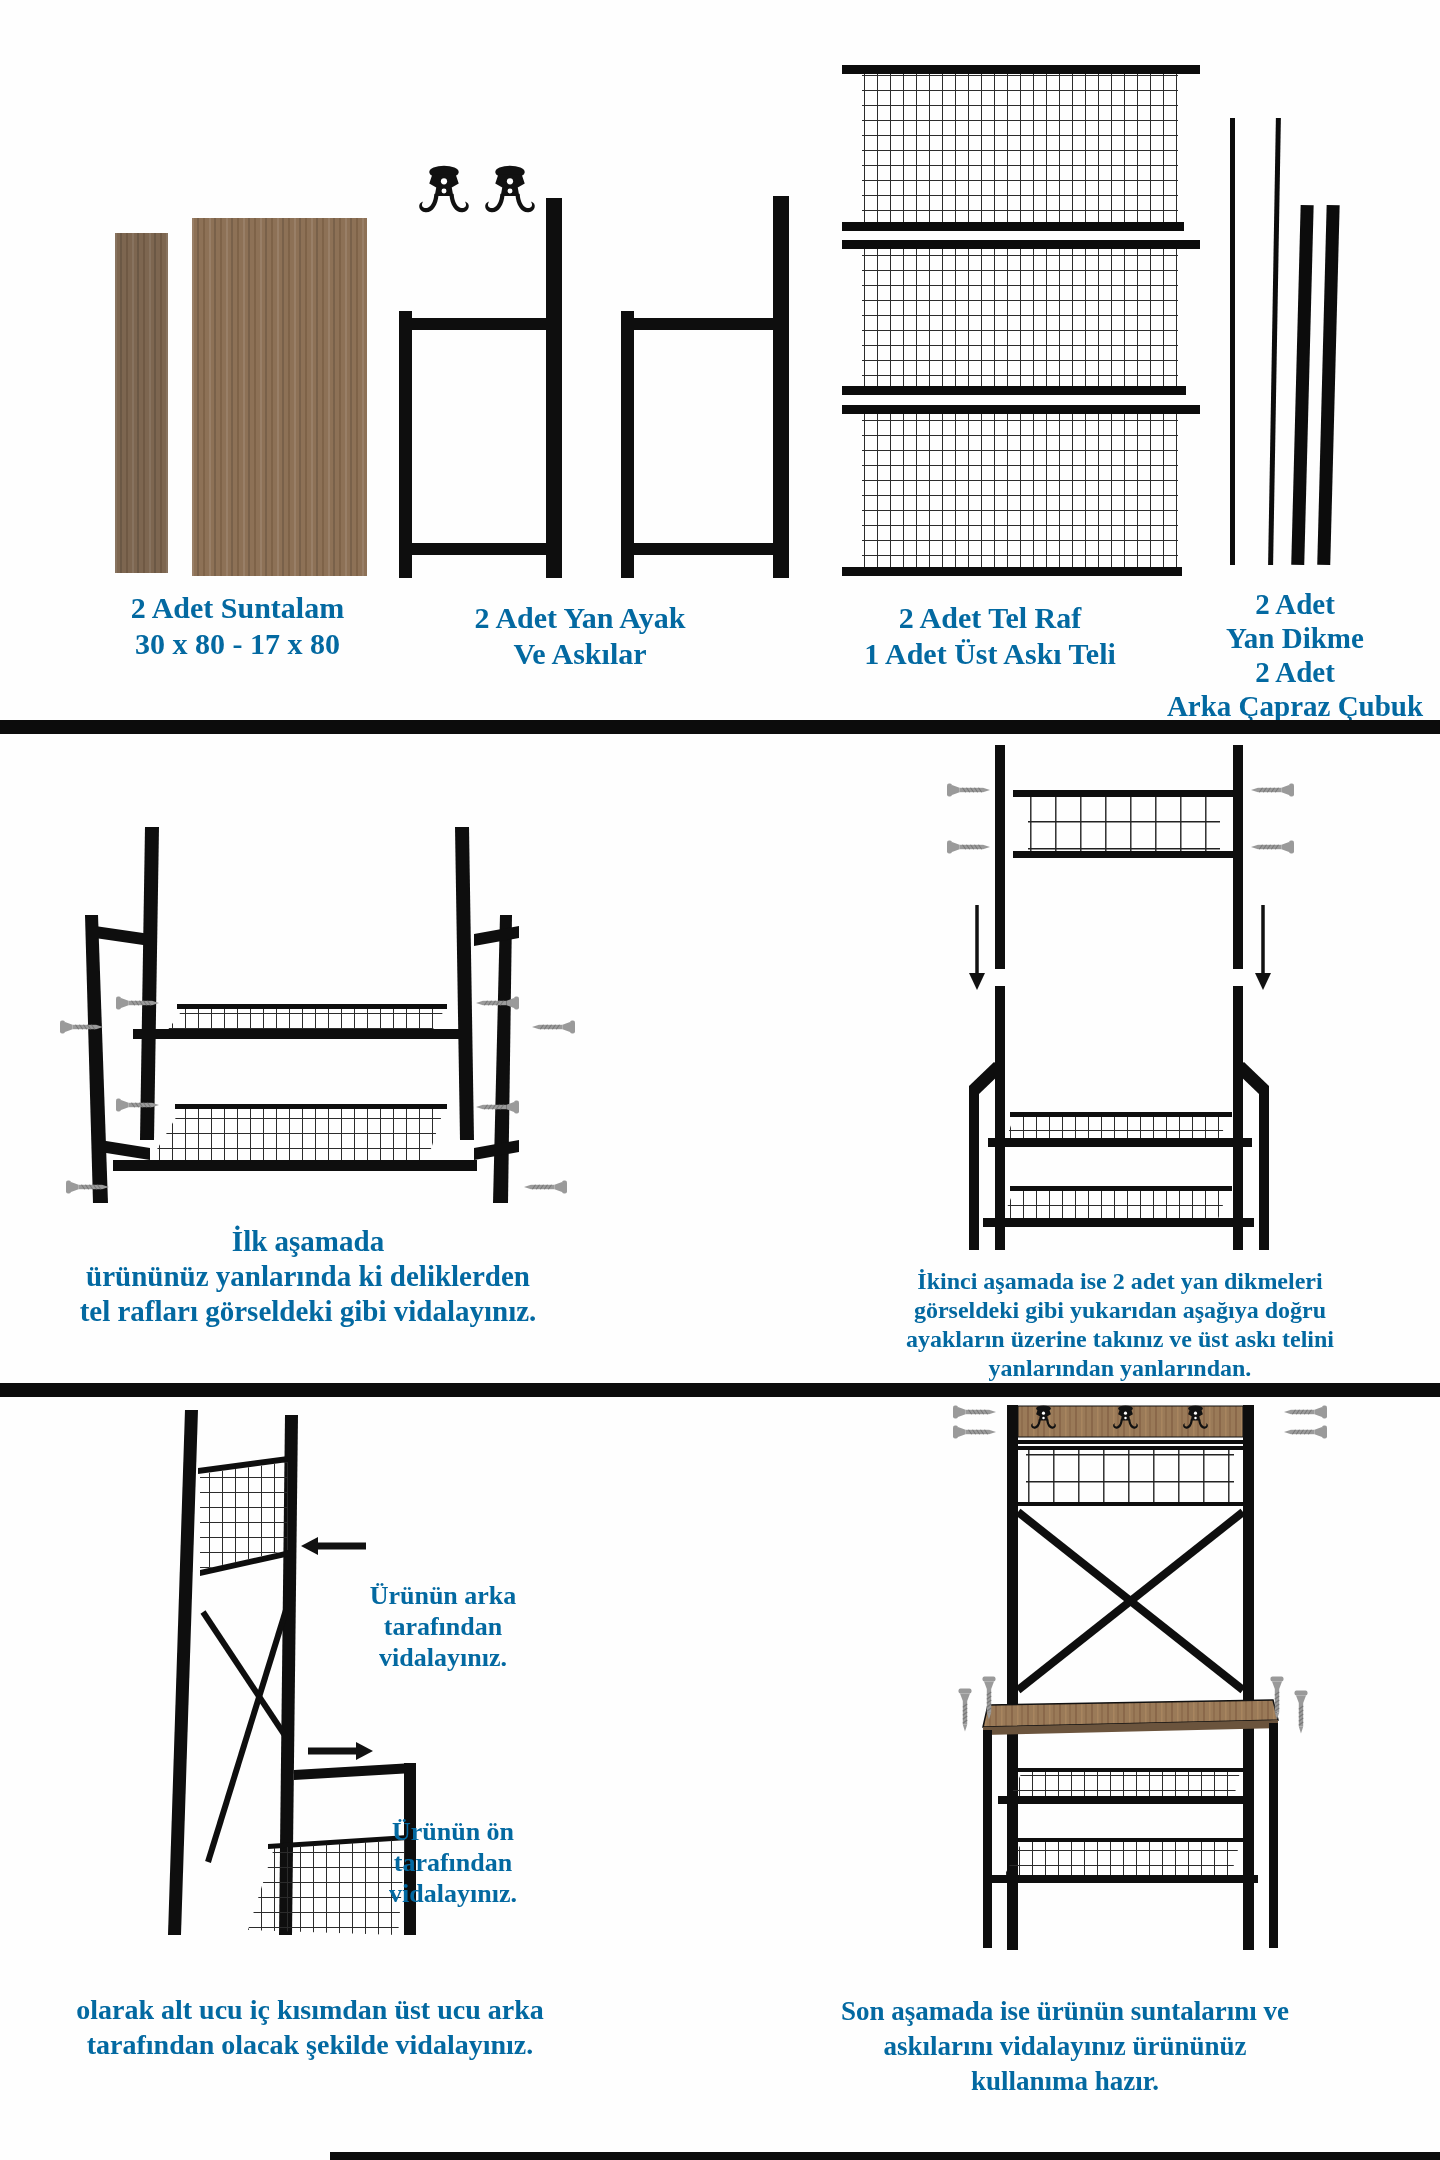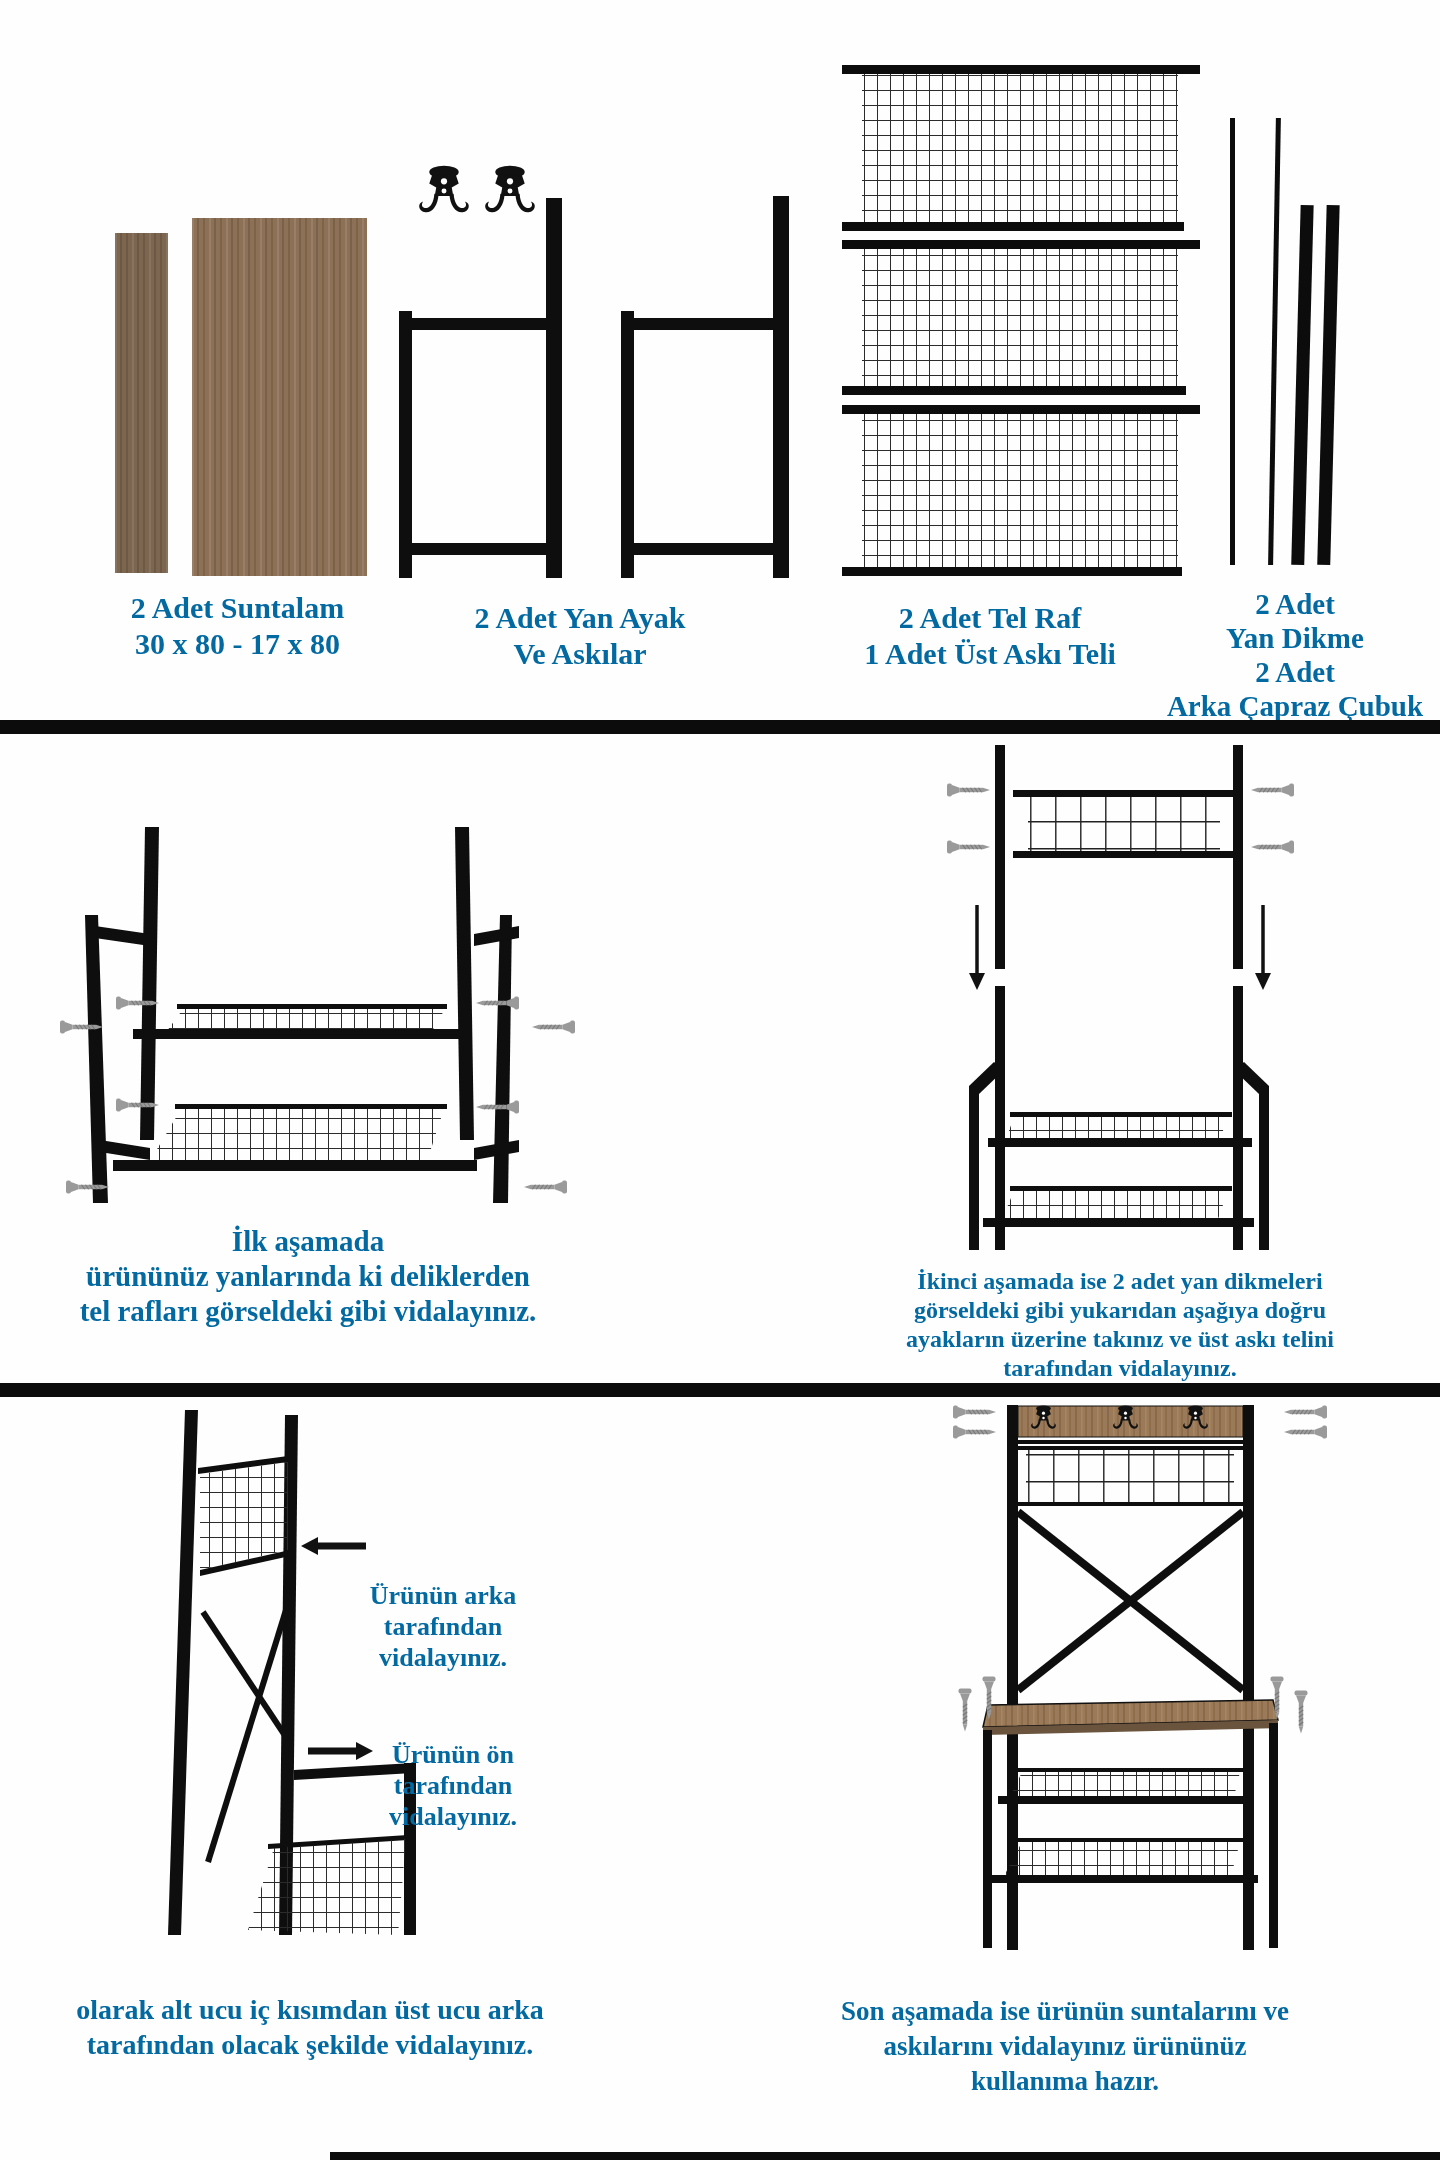--- a/index.html
+++ b/index.html
@@ -222,21 +222,21 @@
       <rect x="130" y="446" width="222" height="5" fill="#0e0e0e"></rect>
       <polygon points="134,451 348,451 338,479 122,479" fill="url(#meshS)"></polygon>
       <polygon points="103,478 374,478 374,487 103,487" fill="#0e0e0e"></polygon>
     </g>
   </svg>
 
   <div class="caption cap24" style="left:843px;top:1267px;width:554px;">
     <div>İkinci aşamada ise 2 adet yan dikmeleri</div>
     <div>görseldeki gibi yukarıdan aşağıya doğru</div>
     <div>ayakların üzerine takınız ve üst askı telini</div>
-    <div>tarafından vidalayınız.</div>
+    <div>yanlarından yanlarından.</div>
   </div>
 
   <div class="sep" style="top:1383px;height:14px;"></div>
 
   <svg class="abs" style="left:118px;top:1402px;" width="402" height="535" viewBox="0 0 402 535">
     <polygon points="67,8 80,8 63,533 50,533" fill="#0e0e0e"></polygon>
     <polygon points="167,13 180,13 174,533 161,533" fill="#0e0e0e"></polygon>
     <g>
       <polygon points="80,66 170,54 170,60 80,72" fill="#0e0e0e"></polygon>
       <polygon points="82,72 170,60 170,148 82,168" fill="url(#meshS)"></polygon>
@@ -256,21 +256,21 @@
       <polygon points="150,442 290,433 290,438 150,447" fill="#0e0e0e"></polygon>
       <polygon points="156,446 288,437 280,533 130,528" fill="url(#meshS)"></polygon>
     </g>
   </svg>
 
   <div class="caption cap26" style="left:348px;top:1580px;width:190px;">
     <div>Ürünün arka</div>
     <div>tarafından</div>
     <div>vidalayınız.</div>
   </div>
-  <div class="caption cap26" style="left:358px;top:1739px;width:190px;text-align:center;">
+  <div class="caption cap26" style="left:358px;top:1816px;width:190px;text-align:center;">
     <div>Ürünün ön</div>
     <div>tarafından</div>
     <div>vidalayınız.</div>
   </div>
   <div class="caption cap28" style="left:8px;top:1992px;width:604px;">
     <div>olarak alt ucu iç kısımdan üst ucu arka</div>
     <div>tarafından olacak şekilde vidalayınız.</div>
   </div>
 
   <svg class="abs" style="left:928px;top:1400px;" width="424" height="552" viewBox="0 0 424 552">

